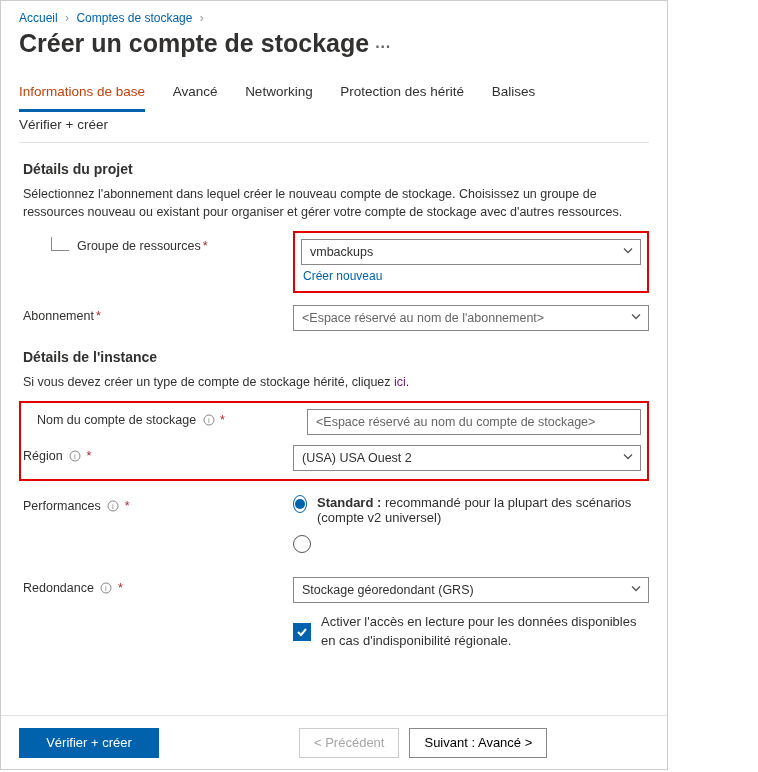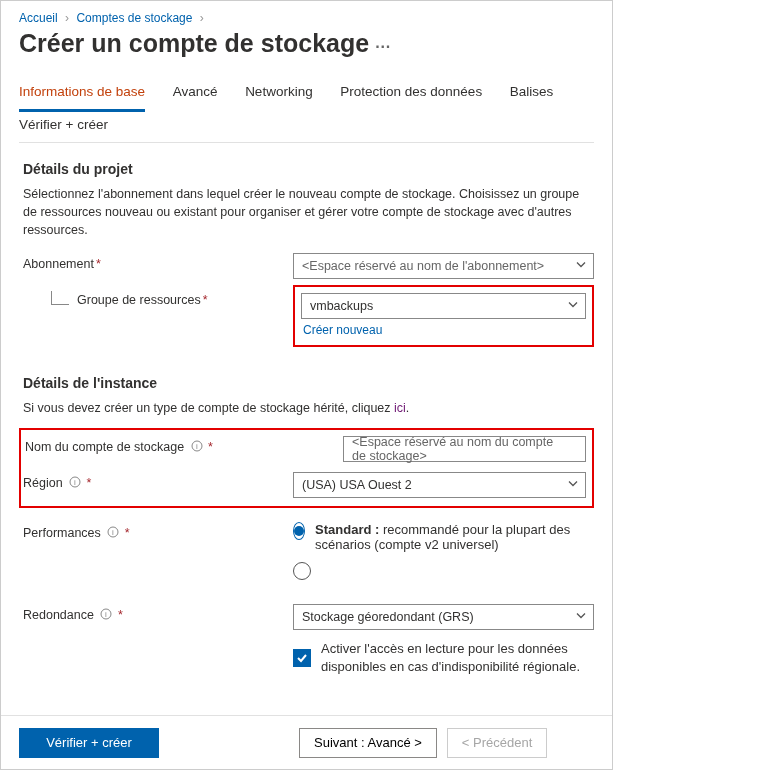--- a/index.html
+++ b/index.html
@@ -4,21 +4,21 @@
 <style>
   * { box-sizing: border-box; margin: 0; padding: 0; }
   html, body {
     width: 758px; height: 772px;
     font-family: "Segoe UI", Arial, sans-serif;
     font-size: 13px;
     color: #323130;
     background: #ffffff;
   }
   .frame {
-    width: 613px; height: 770px;
+    width: 668px; height: 770px;
     border: 1px solid #cccccc;
     position: relative;
     text-decoration: underline;
   }
   .content-scroll {
     position: absolute;
     top: 0; left: 0; right: 0; bottom: 60px;
     padding: 10px 18px 0 18px;
     overflow: hidden;
   }
@@ -170,73 +170,73 @@
     </div>
 
     <h1 class="page-title">
       <span>Créer un compte de stockage</span><span class="more-dots">···</span>
     </h1>
 
     <div class="tabs">
       <span class="tab active">Informations de base</span>
       <span class="tab">Avancé</span>
       <span class="tab">Networking</span>
-      <span class="tab">Protection des données</span>
+      <span class="tab">Protection des hérité</span>
       <span class="tab">Balises</span>
       <span class="tab">Vérifier + créer</span>
     </div>
 
     <div class="section">
       <div class="section-title">Détails du projet</div>
       <div class="section-desc">Sélectionnez l'abonnement dans lequel créer le nouveau compte de stockage. Choisissez un groupe de ressources nouveau ou existant pour organiser et gérer votre compte de stockage avec d'autres ressources.</div>
-
-      <div class="form-row">
-        <div class="label-col">
-          <span>Abonnement</span><span class="req">*</span>
-        </div>
-        <div class="field-col">
-          <div class="dropdown">
-            <span class="placeholder-text">&lt;Espace réservé au nom de l'abonnement&gt;</span>
-            <span class="chevron">
-              <svg width="12" height="12" viewBox="0 0 12 12">
-                  <path d="M2 4 L6 8 L10 4" stroke="#555" stroke-width="1.3" fill="none"></path>
-                </svg>
-            </span>
-          </div>
-        </div>
-      </div>
 
       <div class="form-row" style="margin-bottom:2px;">
         <div class="label-col indent-label">
           <span class="tree-line"></span><span>Groupe de ressources</span><span class="req">*</span>
         </div>
         <div class="field-col">
           <div class="highlight-box">
             <div class="dropdown">
               <span>vmbackups</span>
               <span class="chevron">
                 <svg width="12" height="12" viewBox="0 0 12 12">
                     <path d="M2 4 L6 8 L10 4" stroke="#555" stroke-width="1.3" fill="none"></path>
                   </svg>
               </span>
             </div>
             <span class="sublink">Créer nouveau</span>
           </div>
         </div>
       </div>
+
+      <div class="form-row">
+        <div class="label-col">
+          <span>Abonnement</span><span class="req">*</span>
+        </div>
+        <div class="field-col">
+          <div class="dropdown">
+            <span class="placeholder-text">&lt;Espace réservé au nom de l'abonnement&gt;</span>
+            <span class="chevron">
+              <svg width="12" height="12" viewBox="0 0 12 12">
+                  <path d="M2 4 L6 8 L10 4" stroke="#555" stroke-width="1.3" fill="none"></path>
+                </svg>
+            </span>
+          </div>
+        </div>
+      </div>
     </div>
 
     <div class="section">
       <div class="section-title">Détails de l'instance</div>
       <div class="section-desc">
         <span>Si vous devez créer un type de compte de stockage hérité, cliquez </span><span class="link">ici</span>.
       </div>
 
       <div class="highlight-box" style="padding:6px 6px 6px 0;">
-        <div class="form-row" style="margin-bottom:10px; padding-left:4px;gap:48px;">
+        <div class="form-row" style="margin-bottom:10px; padding-left:16px;">
           <div class="label-col">
             <span>Nom du compte de stockage</span>
             <span class="info-icon">
               <svg width="12" height="12" viewBox="0 0 12 12">
                   <circle cx="6" cy="6" r="5" stroke="#888" stroke-width="1" fill="none"></circle>
                   <text x="6" y="9" text-anchor="middle" font-size="8" fill="#888">i</text>
                 </svg>
             </span>
             <span class="req"> *</span>
           </div>
@@ -323,16 +323,16 @@
             <span class="checkbox-label">Activer l'accès en lecture pour les données disponibles en cas d'indisponibilité régionale.</span>
           </div>
         </div>
       </div>
     </div>
   </div>
 
   <div class="footer">
     <button class="btn primary">Vérifier + créer</button>
     <div class="footer-spacer"></div>
+    <button class="btn disabled">&lt;  Précédent</button>
     <button class="btn">Suivant : Avancé  &gt;</button>
-    <button class="btn disabled">&lt;  Précédent</button>
   </div>
 </div>
 
 </body></html>

